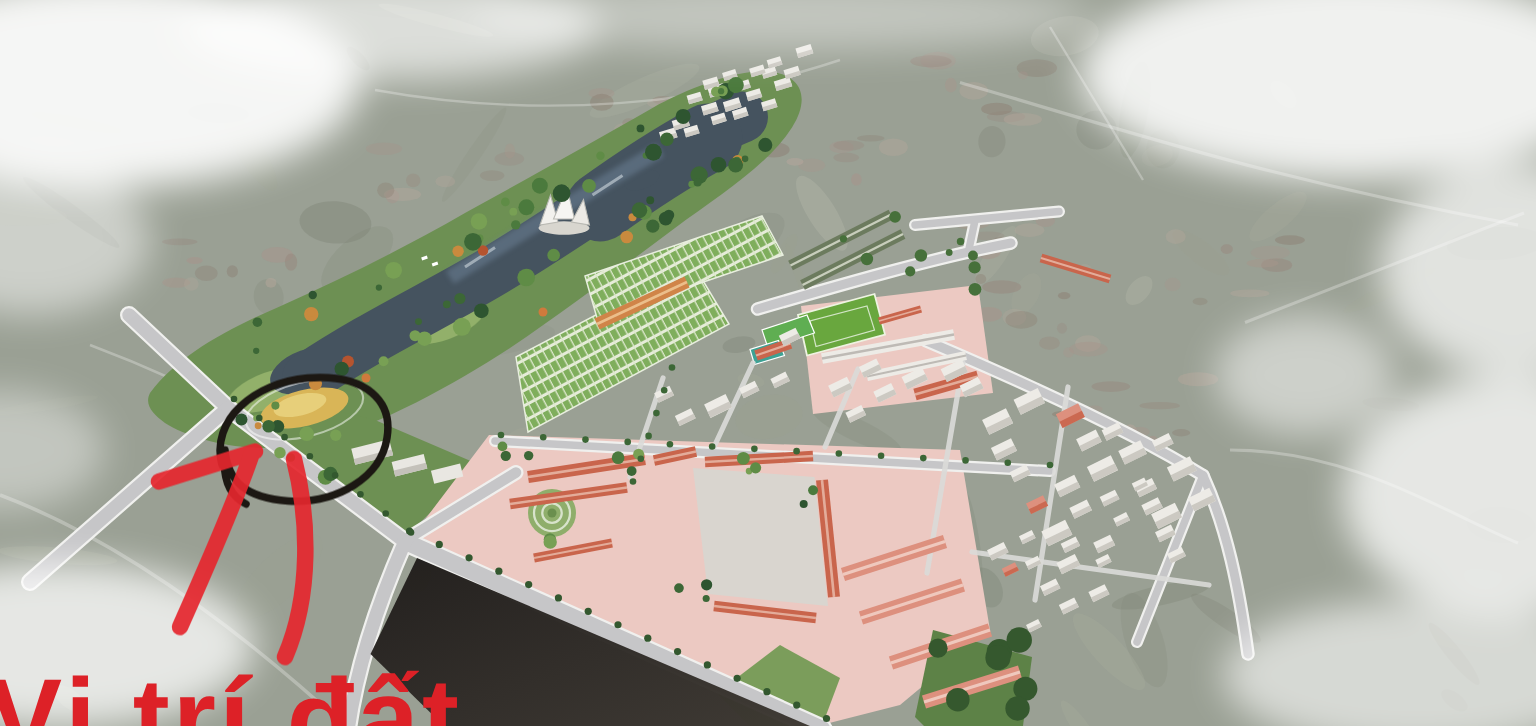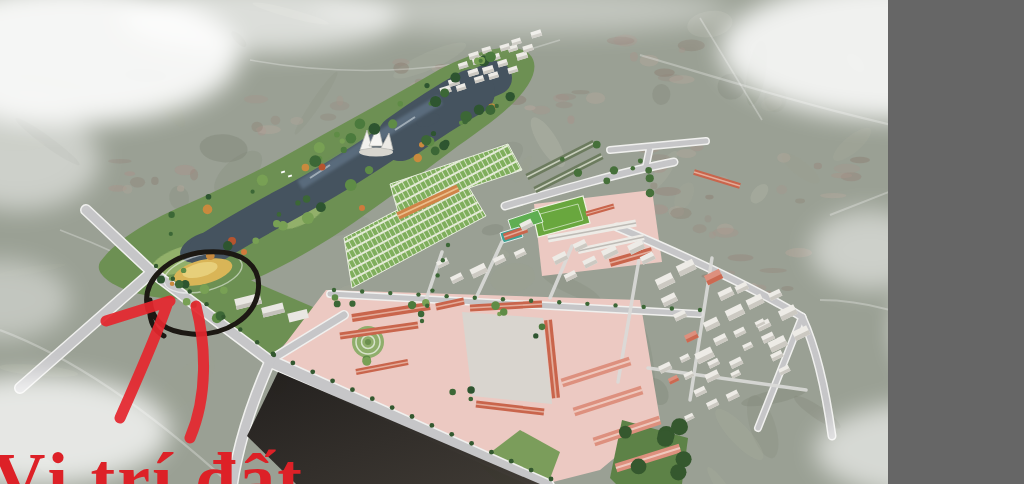--- a/index.html
+++ b/index.html
@@ -1,17 +1,17 @@
 <!DOCTYPE html>
 <html style="--terrain: #9aa094; --terrainDark: #7c8274; --terrainLight: #b7bbac; --village: #a8948b; --park: #6d9053; --parkLight: #a3bf75; --treeDark: #32572f; --lake: #45535f; --lakeLight: #76889b; --road: #c6c6c8; --roadEdge: #f0f0ee; --roofRed: #c9654c; --roofSalmon: #dd907e; --campusPink: #ecc9c2; --court: #d9d5cf; --bldg: #edebe6; --bldgShade: #c8c5be; --fieldGreen: #69a73e; --courtTeal: #3da294; --sand: #d9b557; --darkField: #26221f; --terraced: #6c7b5e; --orangeRoof: #d08448; --annotationRed: #e5272e; --annotationBlack: #1c1813; --captionRed: #dd2127; --cloud: #ffffff;"><head>
 <meta charset="utf-8">
 <style>
   html,body{margin:0;padding:0;background:#666;}
-  .stage{position:relative;width:888px;height:484px;overflow:hidden;
-         font-family:Liberation Serif, serif;
+  .stage{position:relative;width:1024px;height:484px;overflow:hidden;
+         font-family:Liberation Sans, sans-serif;
          background:var(--terrain,#9aa094);}
   svg{display:block}
   .r-e{fill:none;stroke:var(--roadEdge);stroke-linecap:round}
   .r-f{fill:none;stroke:var(--road);stroke-linecap:round}
   .r-faint{fill:none;stroke:#dadad8;stroke-linecap:round;opacity:.9}
   .park{fill:var(--park)}
   .lakeStroke{fill:none;stroke:var(--lake);stroke-linecap:round}
   .campus{fill:var(--campusPink)}
   .court{fill:var(--court)}
   .terr-road{stroke:#ffffff;fill:none;opacity:.28}

